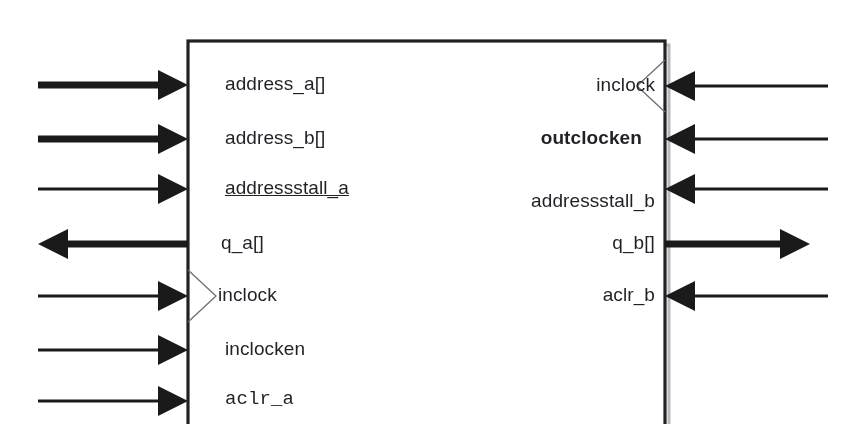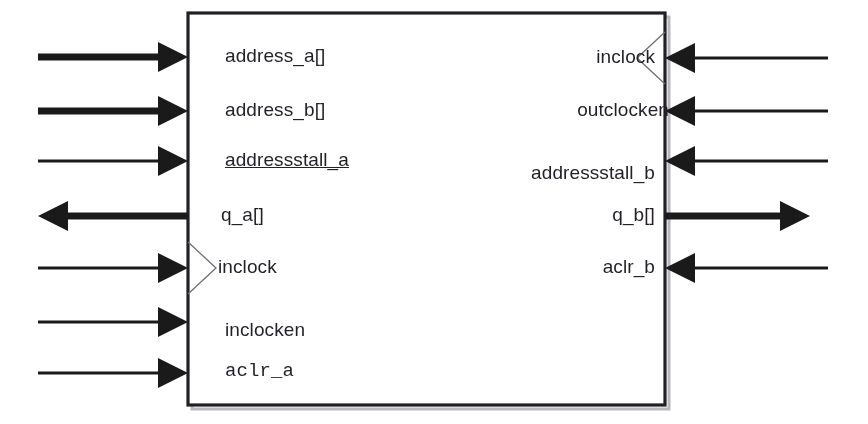--- a/index.html
+++ b/index.html
@@ -10,20 +10,21 @@
   body {
     width: 868px;
     height: 424px;
     font-family: "Liberation Sans", sans-serif;
     overflow: hidden;
   }
   #diagram-root {
     position: relative;
     width: 868px;
     height: 320px;
+    margin-top: 28px;
   }
   #block-svg {
     position: absolute;
     top: 0;
     left: 0;
     width: 868px;
     height: 424px;
   }
   .port-label {
     position: absolute;
@@ -102,22 +103,22 @@
         </g>
       </g>
   </svg>
 
   <div id="labels-layer">
       <div class="port-label left" style="top: 46px; left: 225px;">address_a[]</div>
       <div class="port-label left" style="top: 100px; left: 225px;">address_b[]</div>
       <div class="port-label left" style="top: 150px; left: 225px; text-decoration: underline;">addressstall_a</div>
       <div class="port-label left" style="top: 205px; left: 221px;">q_a[]</div>
       <div class="port-label left" style="top: 257px; left: 218px;">inclock</div>
-      <div class="port-label left" style="top: 320px; left: 225px;">inclocken</div>
+      <div class="port-label left" style="top: 311px; left: 225px;">inclocken</div>
       <div class="port-label left" style="top: 362px; left: 225px; font-family: Liberation Mono, monospace;">aclr_a</div>
       <div class="port-label right" style="top: 47px; right: 213px;">inclock</div>
-      <div class="port-label right" style="top: 100px; right: 199px;">outclocken</div>
+      <div class="port-label right" style="top: 100px; right: 226px; font-weight: bold;">outclocken</div>
       <div class="port-label right" style="top: 163px; right: 213px;">addressstall_b</div>
       <div class="port-label right" style="top: 205px; right: 213px;">q_b[]</div>
       <div class="port-label right" style="top: 257px; right: 213px;">aclr_b</div>
     </div>
 
 </div>
 
 </body></html>

